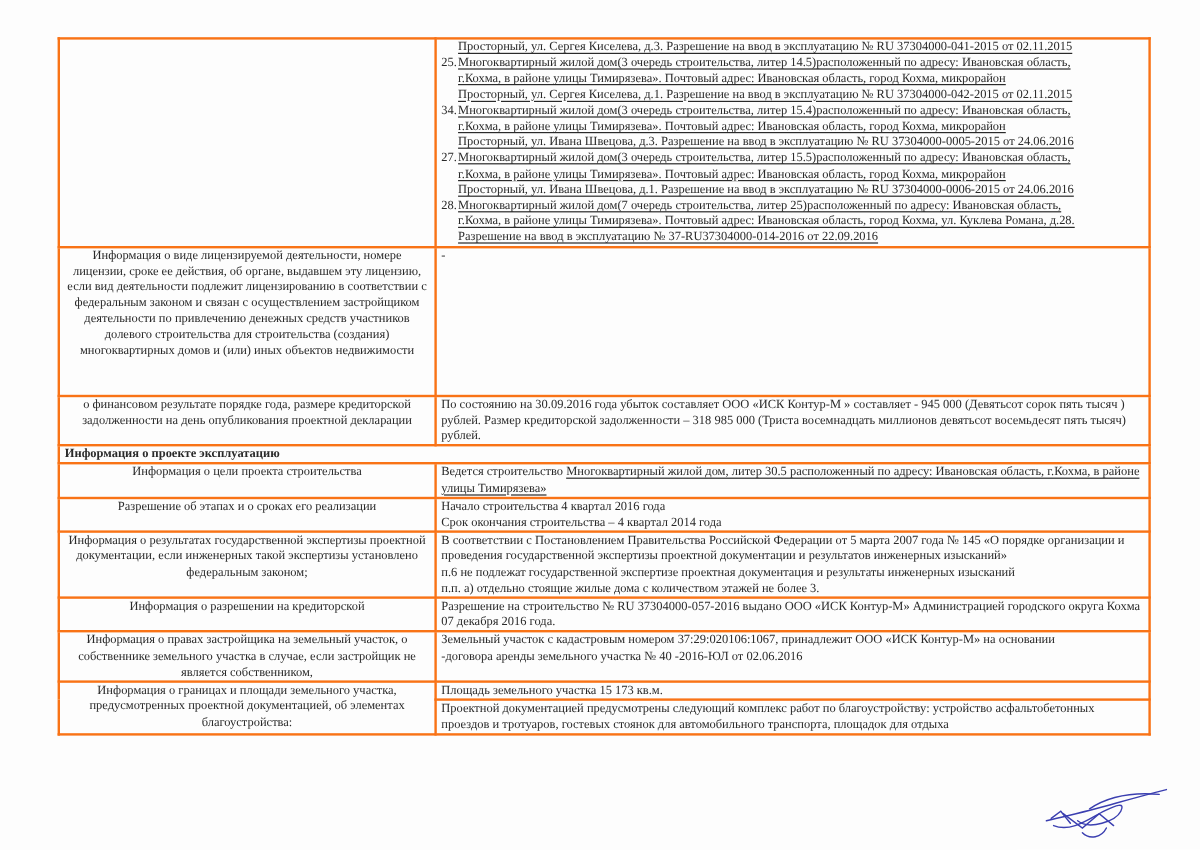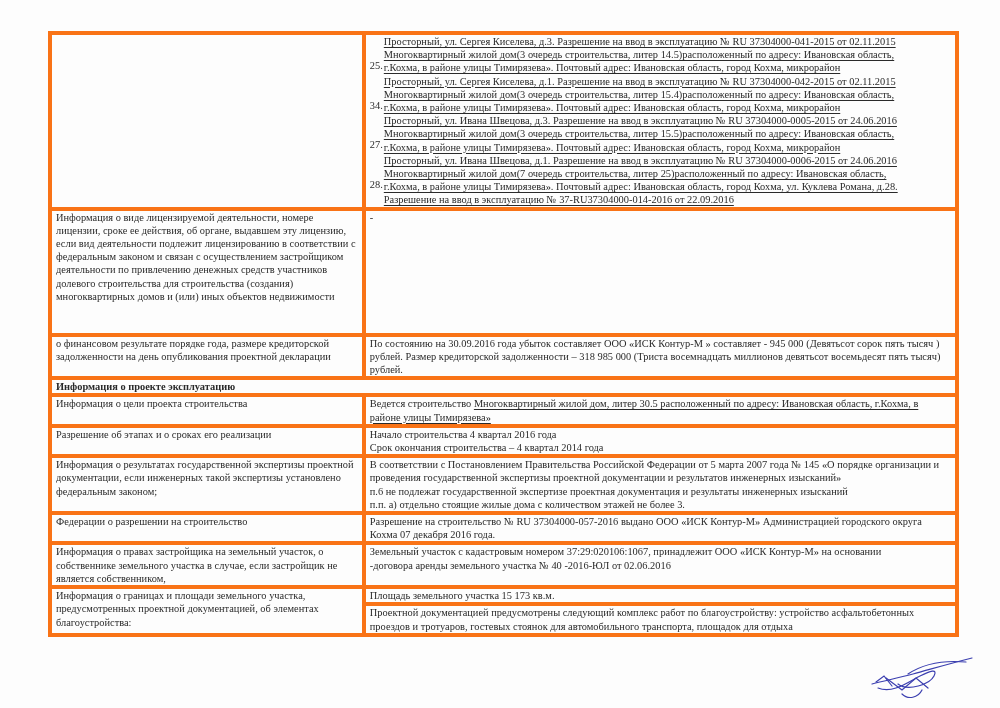--- a/index.html
+++ b/index.html
@@ -1,27 +1,27 @@
 <!DOCTYPE html>
 <html><head>
 <meta charset="utf-8">
 <style>
   html, body { margin: 0; padding: 0; background: #ffffff; }
   body { width: 1000px; height: 708px; position: relative; overflow: hidden;
          font-family: "Liberation Serif", "DejaVu Serif", serif; color: #2a2a2a; }
   .page { position: absolute; left: 0; top: 0; width: 1000px; height: 708px; background: #fdfdfd; }
   table.decl { position: absolute; left: 48px; top: 31px; width: 911px; border-collapse: collapse;
                font-size: 10.4px; line-height: 13.2px; }
-  table.decl td { border: 4px solid #f97316; vertical-align: top; padding: 0 4px 0 4px; }
-  td.left { width: 305px; }
+  table.decl td { border: 2px solid #f97316; vertical-align: top; padding: 0 4px 0 4px; }
+  td.left { width: 305px; text-align: center; }
   td.right { width: 588px; }
   .u { text-decoration: underline; text-decoration-thickness: 1px; text-underline-offset: 1.5px; }
   ol.obj { margin: 0; padding: 0 0 0 14px; list-style: none; }
   ol.obj li { position: relative; }
-  ol.obj li .num { position: absolute; left: -14px; top: 11px; }
+  ol.obj li .num { position: absolute; left: -14px; top: 0; }
   .section { font-weight: bold; }
   .line { display: block; }
   .sign { position: absolute; left: 868px; top: 654px; width: 110px; height: 50px; }
   .gap { height: 12px; }
 </style>
 </head>
 <body>
 
 <div class="page">
   <table class="decl">
@@ -91,21 +91,21 @@
     <tr>
       <td class="left">Информация о результатах государственной экспертизы проектной документации, если инженерных такой экспертизы установлено федеральным законом;</td>
       <td class="right">
         <span class="line">В соответствии с Постановлением Правительства Российской Федерации от 5 марта  2007 года № 145 «О порядке организации и проведения государственной экспертизы проектной документации и результатов инженерных изысканий»</span>
         <span class="line"> п.6  не подлежат государственной экспертизе проектная документация и результаты инженерных изысканий</span>
         <span class="line">п.п. а) отдельно стоящие жилые дома с количеством этажей не более 3.</span>
       </td>
     </tr>
 
     <tr>
-      <td class="left">Федерации о разрешении на строительство</td>
+      <td class="left">Информация о разрешении на кредиторской</td>
       <td class="right">Разрешение на строительство № RU 37304000-057-2016 выдано   ООО «ИСК Контур-М» Администрацией городского округа Кохма 07 декабря  2016 года.</td>
     </tr>
 
     <tr>
       <td class="left">Информация о правах застройщика на земельный участок, о собственнике земельного участка в случае, если застройщик не является собственником,</td>
       <td class="right">
         <span class="line">Земельный участок с кадастровым номером 37:29:020106:1067,  принадлежит   ООО «ИСК Контур-М» на основании</span>
         <span class="line">-договора аренды  земельного участка  № 40 -2016-ЮЛ от 02.06.2016</span>
         <div class="gap"></div>
       </td>

